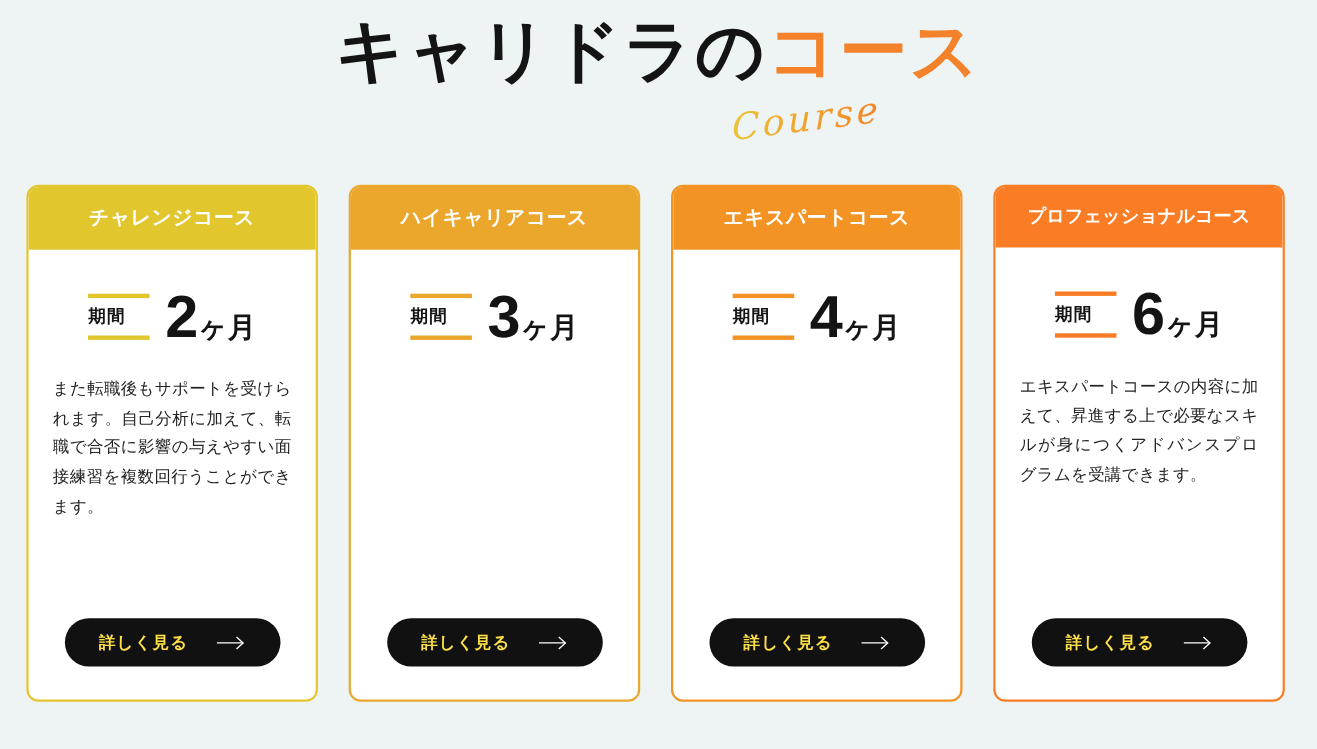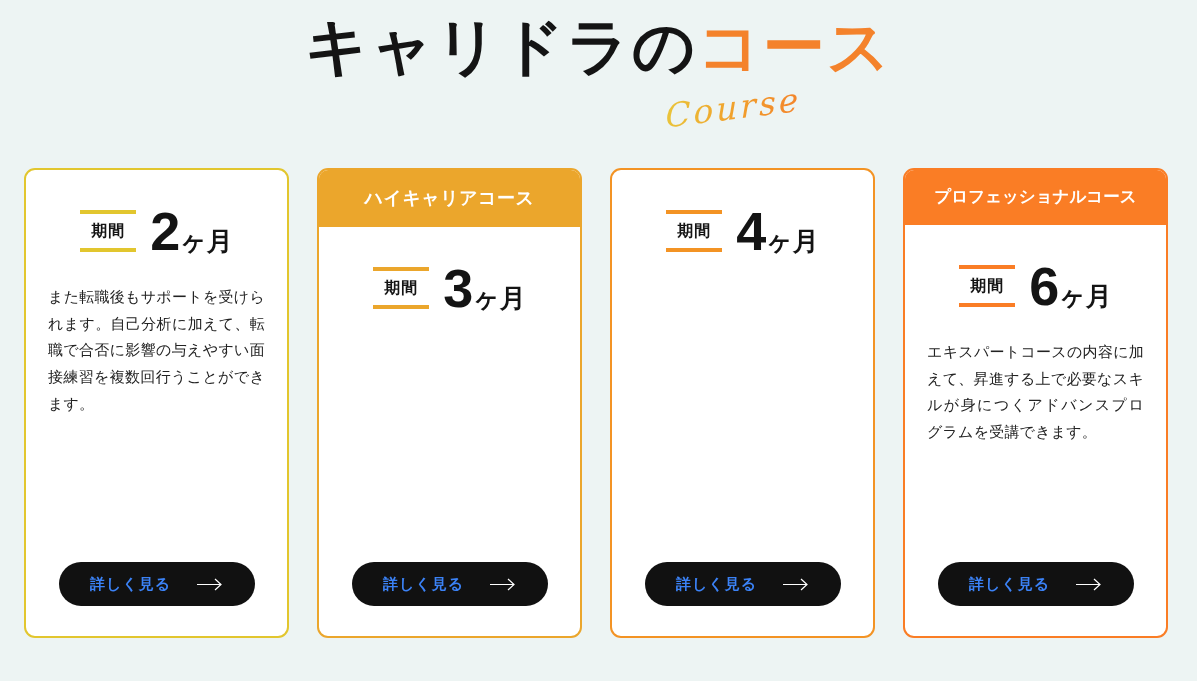--- a/index.html
+++ b/index.html
@@ -115,21 +115,20 @@
     width: 56px;
   }
   .period-badge .rule {
     height: 4px;
     background: var(--accent);
     width: 100%;
   }
   .period-badge .period-label {
     font-size: 16px;
     font-weight: 700;
-    text-align: center;
     padding: 7px 0 6px;
     color: #141414;
     letter-spacing: 1px;
   }
 
   .months {
     display: flex;
     align-items: baseline;
     color: #141414;
   }
@@ -157,21 +156,21 @@
 
   
   .cta-wrap {
     margin-top: auto;
     padding: 26px 0 30px;
     display: flex;
     justify-content: center;
   }
   .cta-button {
     background: #111111;
-    color: #3b82f6;
+    color: #fde047;
     border: none;
     border-radius: 999px;
     width: 196px;
     height: 44px;
     display: flex;
     align-items: center;
     justify-content: center;
     gap: 26px;
     cursor: pointer;
     font-family: inherit;
@@ -194,20 +193,21 @@
   <h1 class="page-title"><span>キャリドラの</span><span class="accent">コース</span></h1>
 </div>
 
 <div class="script-wrap">
   <span class="script-sub">Course</span>
 </div>
 
 <div class="cards">
 
   <div class="card" style="--accent:#e2c62e;">
+    <div class="card-header">チャレンジコース</div>
     <div class="card-body">
       <div class="duration">
         <div class="period-badge">
           <div class="rule"></div>
           <div class="period-label">期間</div>
           <div class="rule"></div>
         </div>
         <div class="months">
           <span class="num">2</span>
           <span class="unit">ヶ月</span>
@@ -250,20 +250,21 @@
               <line x1="0" y1="6.5" x2="24" y2="6.5"></line>
               <polyline points="18,1 24,6.5 18,12" fill="none"></polyline>
             </svg>
           </span>
         </button>
       </div>
     </div>
   </div>
 
   <div class="card" style="--accent:#f39324;">
+    <div class="card-header">エキスパートコース</div>
     <div class="card-body">
       <div class="duration">
         <div class="period-badge">
           <div class="rule"></div>
           <div class="period-label">期間</div>
           <div class="rule"></div>
         </div>
         <div class="months">
           <span class="num">4</span>
           <span class="unit">ヶ月</span>

